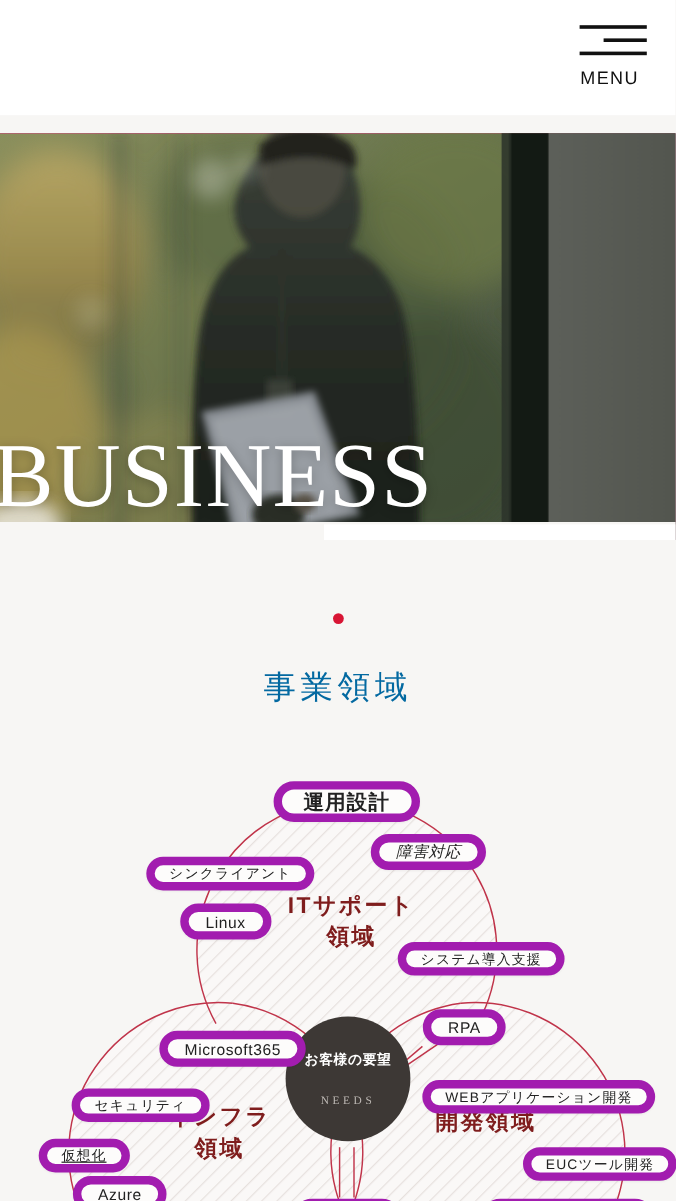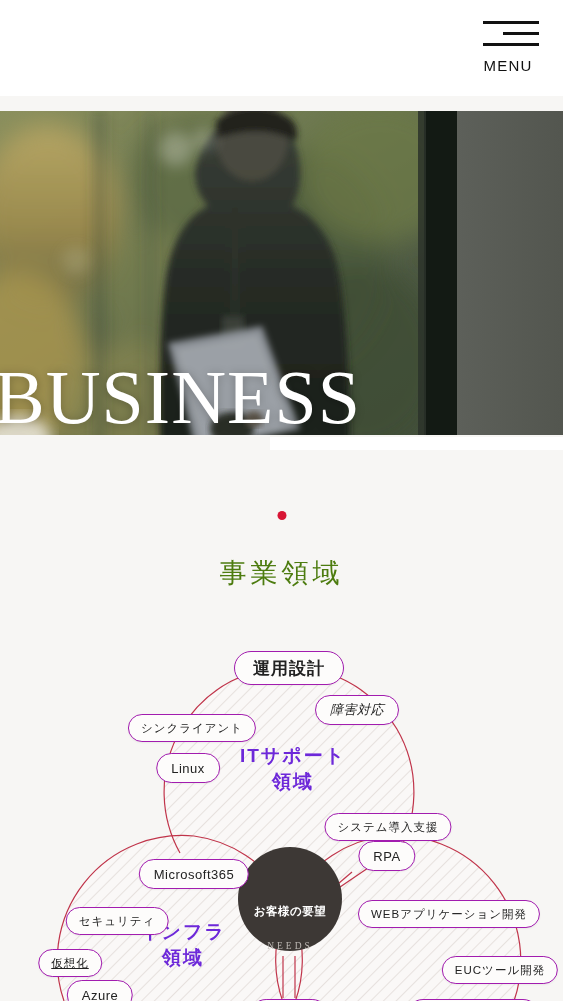--- a/index.html
+++ b/index.html
@@ -67,51 +67,51 @@
   }
 
   
   .section { position:absolute; left:0; top:435px; width:563px; height:566px; background:#f7f6f4; }
   .dot {
     position:absolute; left:50%; top:76px; transform:translateX(-50%);
     width:9px; height:9px; border-radius:50%; background:#d81534;
   }
   .section-title {
     position:absolute; left:0; top:120px; width:100%;
-    text-align:center; font-size:27px; color:#4d7c0f;
+    text-align:center; font-size:27px; color:#0369a1;
     letter-spacing:4px; font-weight:500;
   }
 
   
   .diagram { position:absolute; left:0; top:185px; width:563px; height:381px; }
   .diagram svg { display:block; }
 
   .petal-label {
-    position:absolute; text-align:center; color:#6d28d9;
+    position:absolute; text-align:center; color:#7f1d1d;
     font-weight:bold; line-height:1.35; letter-spacing:2px;
   }
   .petal-label.it  { left:218px; top:123px; width:150px; font-size:19px; }
   .petal-label.inf { left:108px; top:299px; width:150px; font-size:19px; }
   .petal-label.dev { left:330px; top:303px; width:150px; font-size:19px; }
 
   .core {
     position:absolute; left:238px; top:227px; width:104px; height:104px;
     border-radius:50%; background:#3d3835;
-    display:flex; flex-direction:column; align-items:center; justify-content:flex-end;
+    display:flex; flex-direction:column; align-items:center; justify-content:center;
     z-index:12;
   }
   .core-ja { color:#fff; font-size:11.5px; font-weight:bold; letter-spacing:0.5px; }
   .core-en {
     color:#bdb8b4; font-size:9.5px; letter-spacing:3px; margin-top:22px;
     font-family:"Liberation Serif","DejaVu Serif",serif;
   }
 
   .pill {
     position:absolute; z-index:14;
-    background:#fdfcfb; border:1px solid #a21caf;
+    background:#fdfcfb; border:7px solid #a21caf;
     border-radius:22px; color:#222;
     display:flex; align-items:center; justify-content:center;
     white-space:nowrap; box-shadow:0 1px 2px rgba(0,0,0,0.05);
     transform:translate(-50%,-50%);
     padding:0 12px; height:28px; font-size:11.5px; letter-spacing:1px;
   }
   .pill.big { height:34px; font-size:17px; font-weight:bold; letter-spacing:1px; padding:0 18px; }
   .pill.mid { height:30px; font-size:13px; letter-spacing:0.5px; padding:0 14px; }
 </style>
 </head>
@@ -262,32 +262,33 @@
 
           <path d="M268 381 L252 421"></path>
           <path d="M312 381 L330 421"></path>
           <path d="M460 420 L440 452"></path>
           <path d="M118 438 L140 468"></path>
         </g>
       </svg>
 
       <div class="petal-label it">ITサポート<br>領域</div>
       <div class="petal-label inf">インフラ<br>領域</div>
+      <div class="petal-label dev">開発領域</div>
 
       <div class="core">
         <span class="core-ja">お客様の要望</span>
         <span class="core-en">NEEDS</span>
       </div>
 
       <div id="nodes">
           <div class="pill big" style="left: 289px; top: 48px;">運用設計</div>
           <div class="pill mid" style="left: 357px; top: 90px; font-style: italic;">障害対応</div>
           <div class="pill" style="left: 192px; top: 108px;">シンクライアント</div>
           <div class="pill mid" style="left: 188px; top: 148px;">Linux</div>
-          <div class="pill" style="left: 388px; top: 179px; margin-top: 28px;">システム導入支援</div>
+          <div class="pill" style="left: 401px; top: 179px;">システム導入支援</div>
           <div class="pill mid" style="left: 194px; top: 254px;">Microsoft365</div>
           <div class="pill mid" style="left: 387px; top: 236px;">RPA</div>
           <div class="pill" style="left: 117px; top: 301px;">セキュリティ</div>
           <div class="pill" style="left: 449px; top: 294px;">WEBアプリケーション開発</div>
           <div class="pill" style="left: 70px; top: 343px; text-decoration: underline;">仮想化</div>
           <div class="pill" style="left: 500px; top: 330px; margin-top: 20px;">EUCツール開発</div>
           <div class="pill mid" style="left: 100px; top: 375px;">Azure</div>
           <div class="pill big" style="left: 473px; top: 396px;">Salesforce</div>
           <div class="pill big" style="left: 289px; top: 396px;">AWS</div>
         </div>

